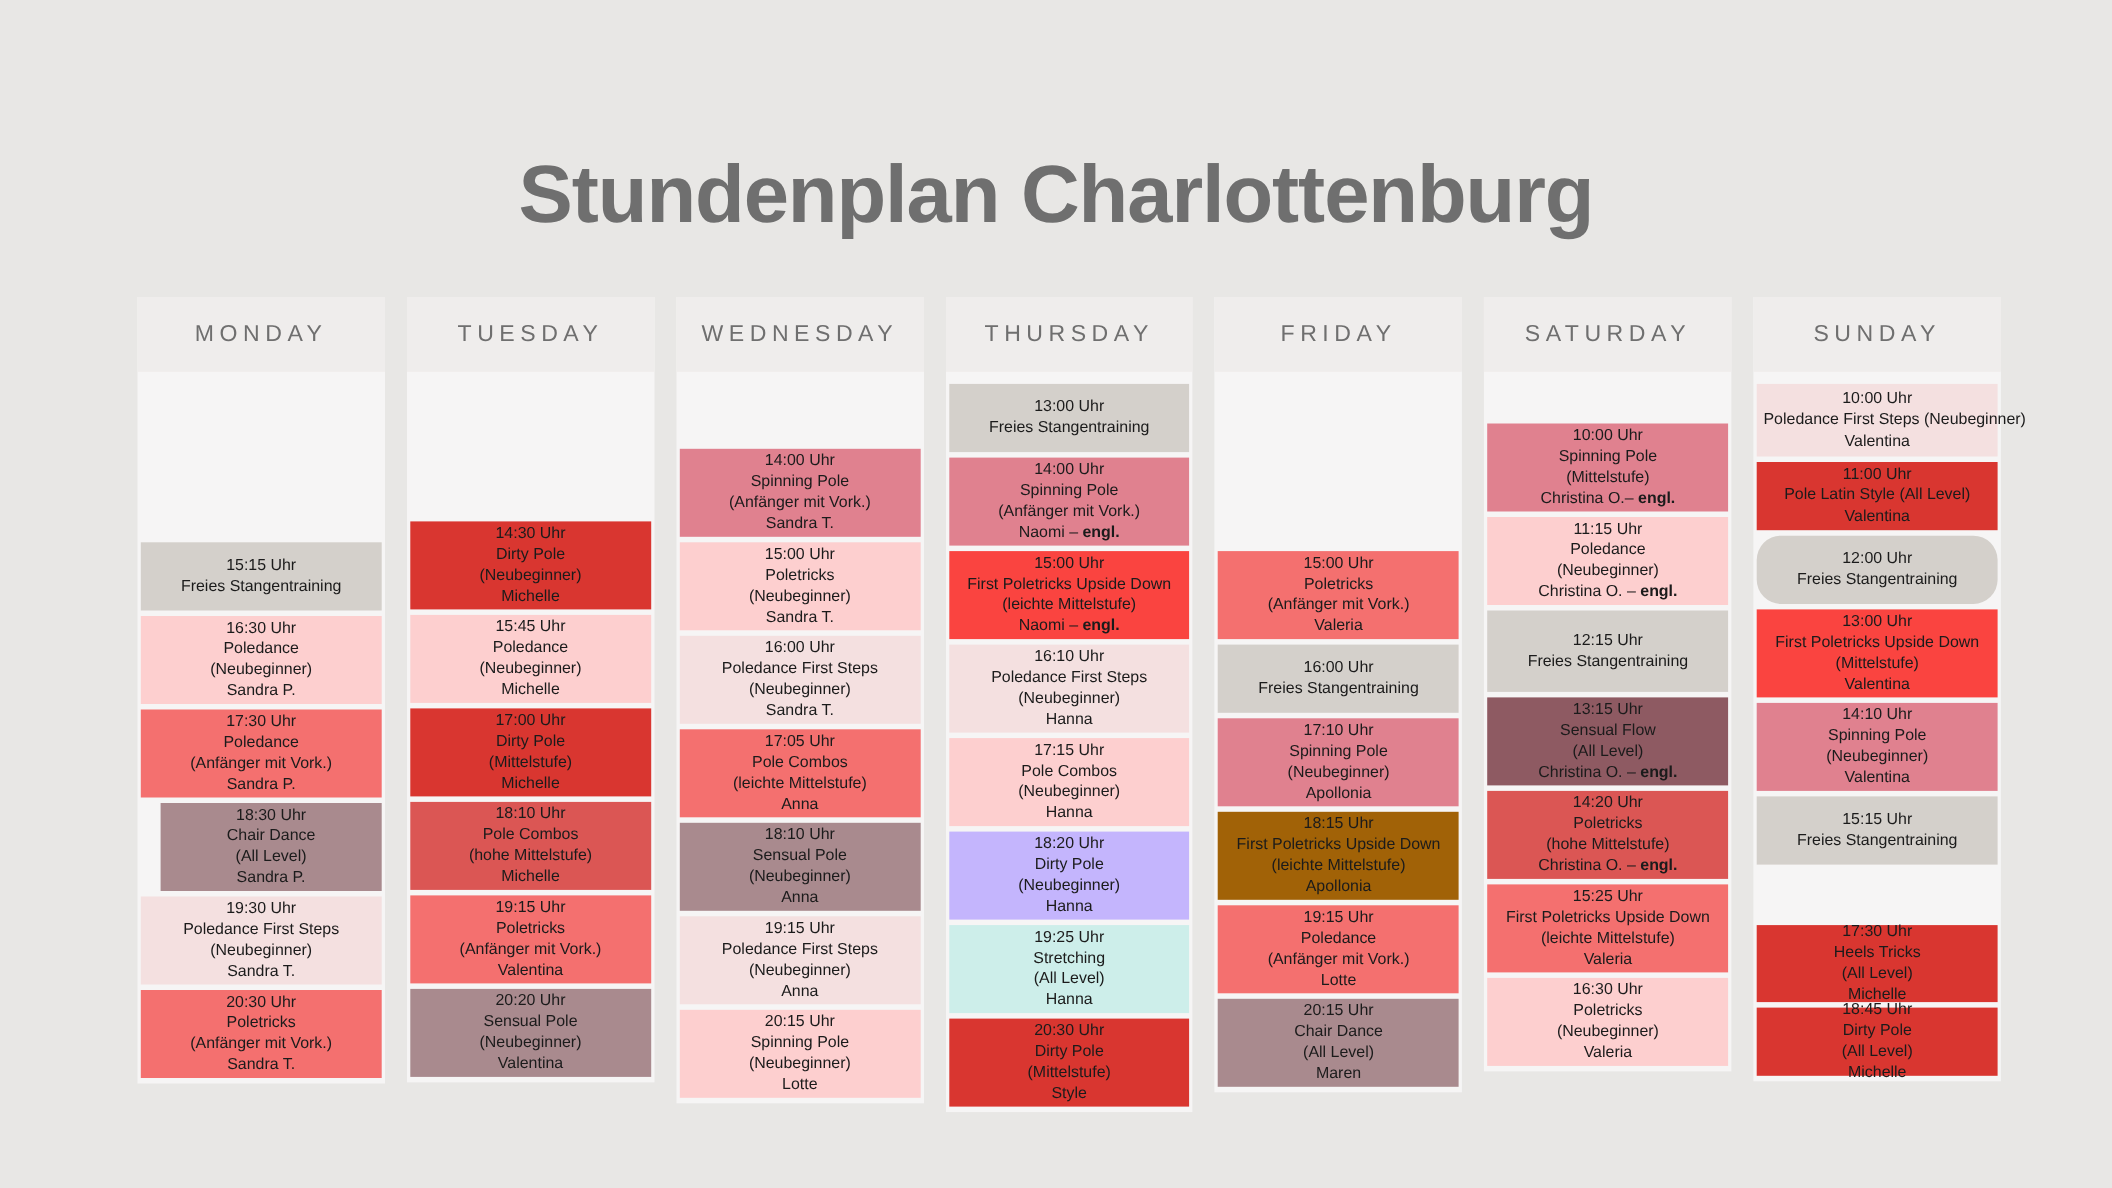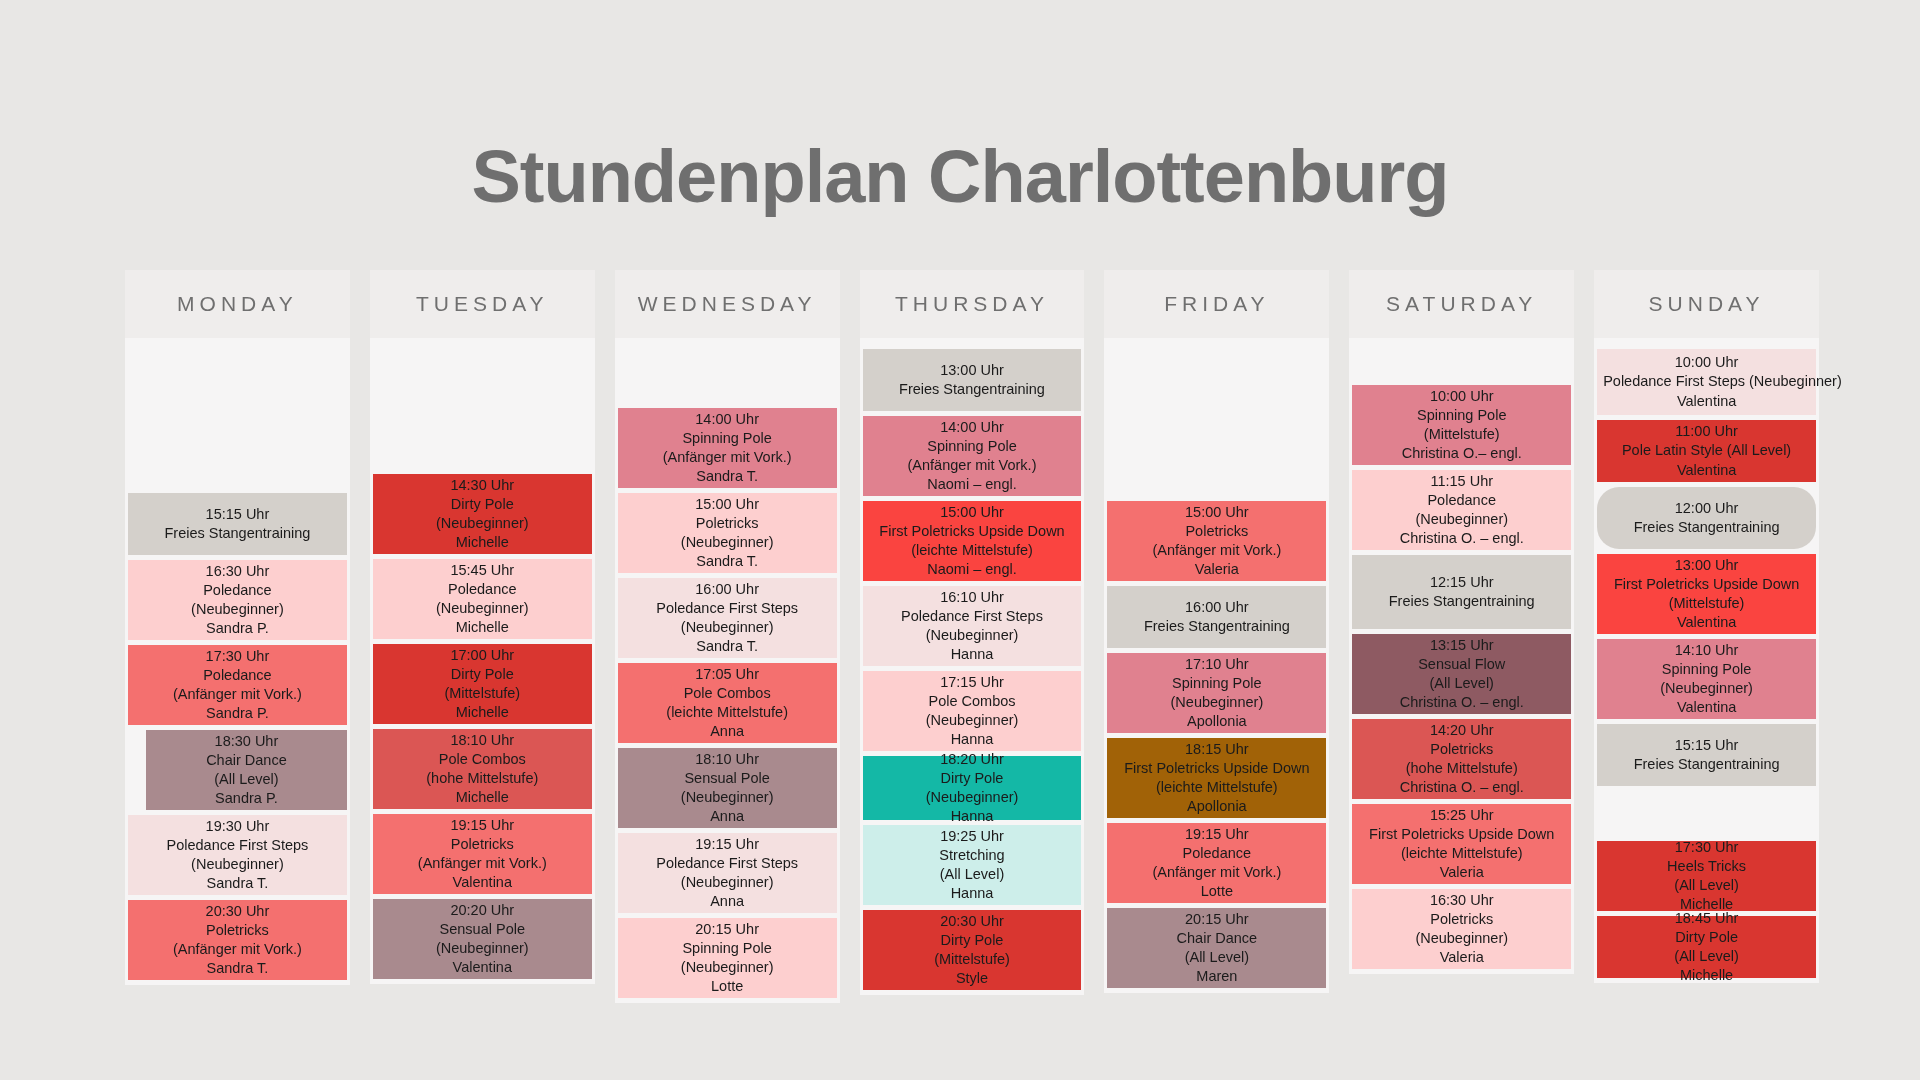--- a/index.html
+++ b/index.html
@@ -61,21 +61,21 @@
     padding: 10px 6px;
     text-align: center;
     color: #1b1b1b;
     font-size: 14.5px;
     line-height: 1.32;
     display: flex;
     flex-direction: column;
     justify-content: center;
   }
   .slot .ln { display: block; white-space: nowrap; }
-  .slot .ln b { font-weight: normal; }
+  .slot .ln b { font-weight: bold; }
 </style>
 </head>
 <body>
 
 <div id="page">
 
   <h1 id="title">Stundenplan Charlottenburg</h1>
 
   <div id="grid">
       <div class="daycol">
@@ -233,21 +233,21 @@
             <span class="ln">Poledance First Steps</span>
             <span class="ln">(Neubeginner)</span>
             <span class="ln">Hanna</span>
           </div>
           <div class="slot" style="background: rgb(253, 207, 207); height: 80px;">
             <span class="ln">17:15 Uhr</span>
             <span class="ln">Pole Combos</span>
             <span class="ln">(Neubeginner)</span>
             <span class="ln">Hanna</span>
           </div>
-          <div class="slot" style="background: #14b8a6; height: 64px;">
+          <div class="slot" style="background: #c4b5fd; height: 80px;">
             <span class="ln">18:20 Uhr</span>
             <span class="ln">Dirty Pole</span>
             <span class="ln">(Neubeginner)</span>
             <span class="ln">Hanna</span>
           </div>
           <div class="slot" style="background: rgb(205, 238, 234); height: 80px;">
             <span class="ln">19:25 Uhr</span>
             <span class="ln">Stretching</span>
             <span class="ln">(All Level)</span>
             <span class="ln">Hanna</span>

